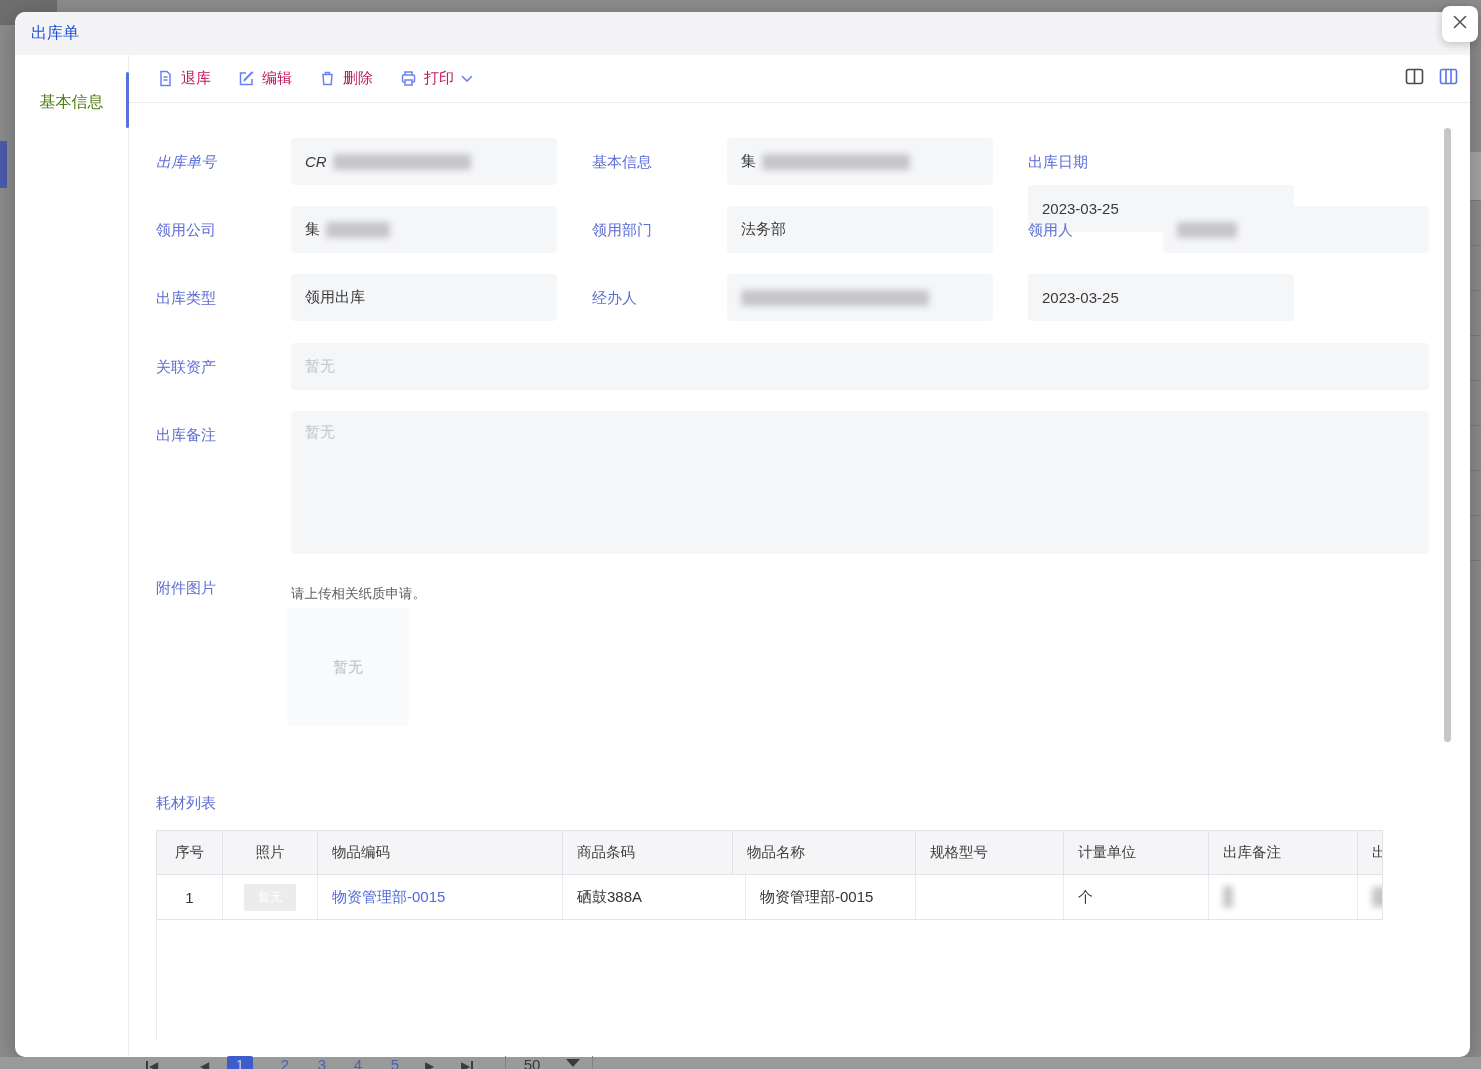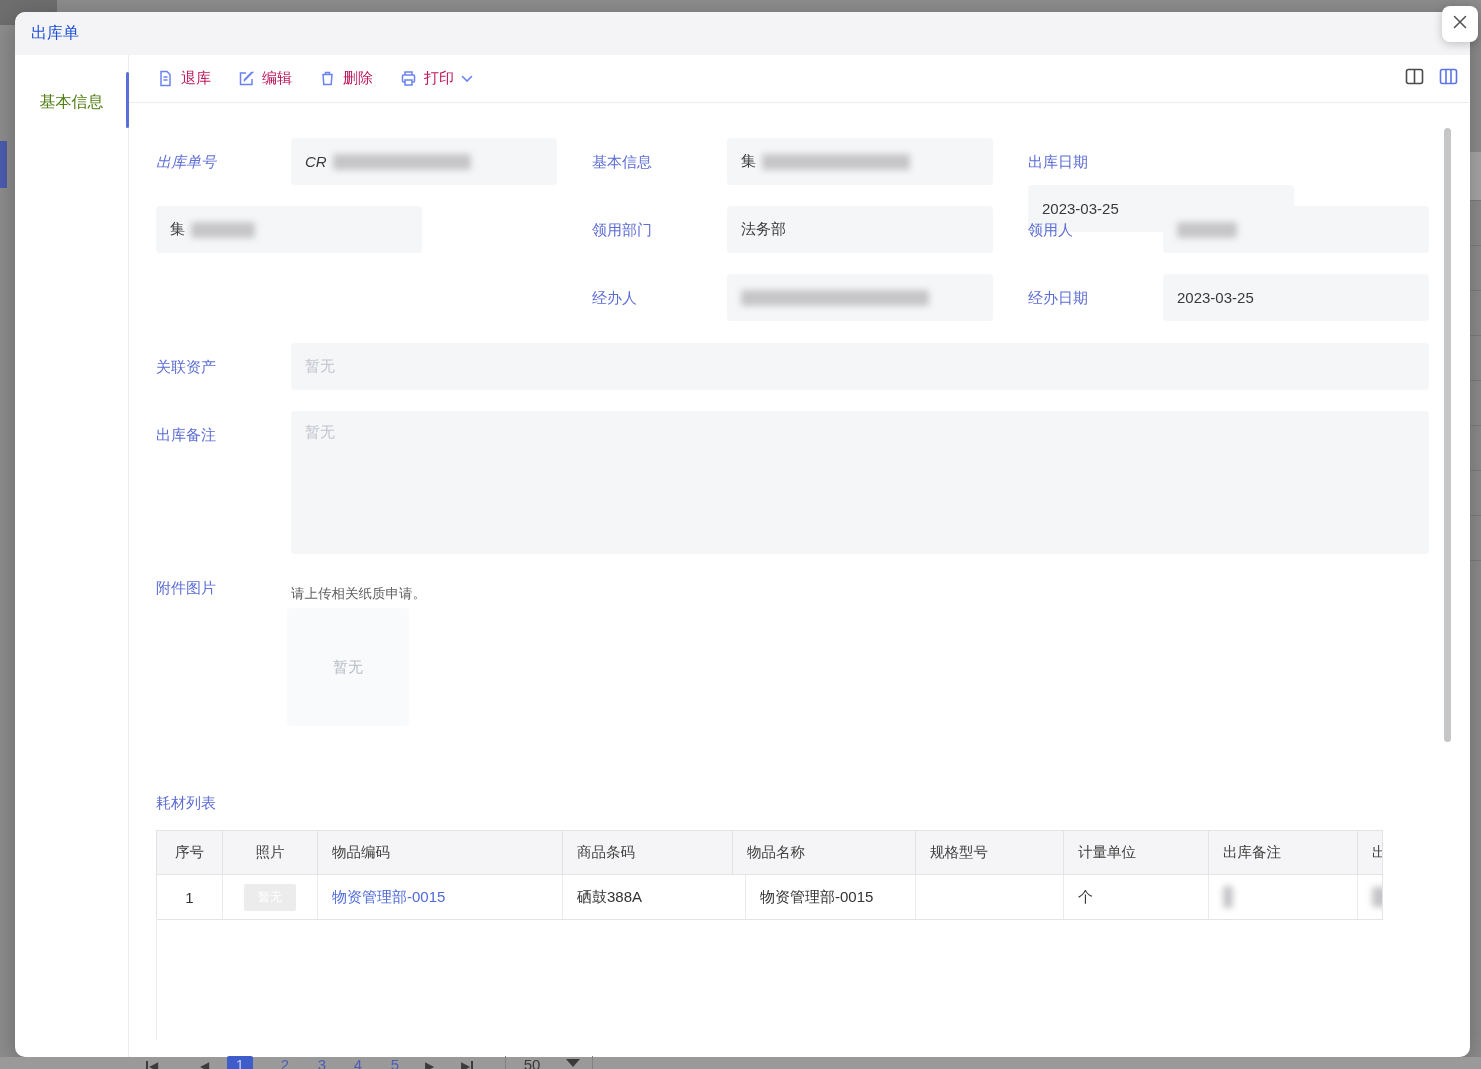--- a/index.html
+++ b/index.html
@@ -195,44 +195,48 @@
           <span>集</span>
           <span class="blur" style="width:148px"></span>
         </div>
       </div>
       <div class="fg" style="left:899px; top:34px;flex-direction:column;">
         <div class="fg-label">出库日期</div>
         <div class="fbox">2023-03-25</div>
       </div>
 
       <div class="fg" style="left:27px; top:102px;">
+        <div class="fg-label">领用公司</div>
         <div class="fbox">
           <span>集</span>
           <span class="blur" style="width:64px"></span>
         </div>
       </div>
       <div class="fg" style="left:463px; top:102px;">
         <div class="fg-label">领用部门</div>
         <div class="fbox">法务部</div>
       </div>
       <div class="fg" style="left:899px; top:102px;">
         <div class="fg-label">领用人</div>
         <div class="fbox">
           <span class="blur first" style="width:60px"></span>
         </div>
       </div>
 
+      <div class="fg" style="left:27px; top:170px;">
+        <div class="fg-label">出库类型</div>
+        <div class="fbox">领用出库</div>
+      </div>
       <div class="fg" style="left:463px; top:170px;">
         <div class="fg-label">经办人</div>
         <div class="fbox">
           <span class="blur first" style="width:188px"></span>
         </div>
       </div>
       <div class="fg" style="left:899px; top:170px;">
-        <div class="fg-label">经办日期</div>
         <div class="fbox">2023-03-25</div>
       </div>
 
       <div class="fg" style="left:27px; top:239px;">
         <div class="fg-label">关联资产</div>
         <div class="fbox full">
           <span class="ph">暂无</span>
         </div>
       </div>
 

